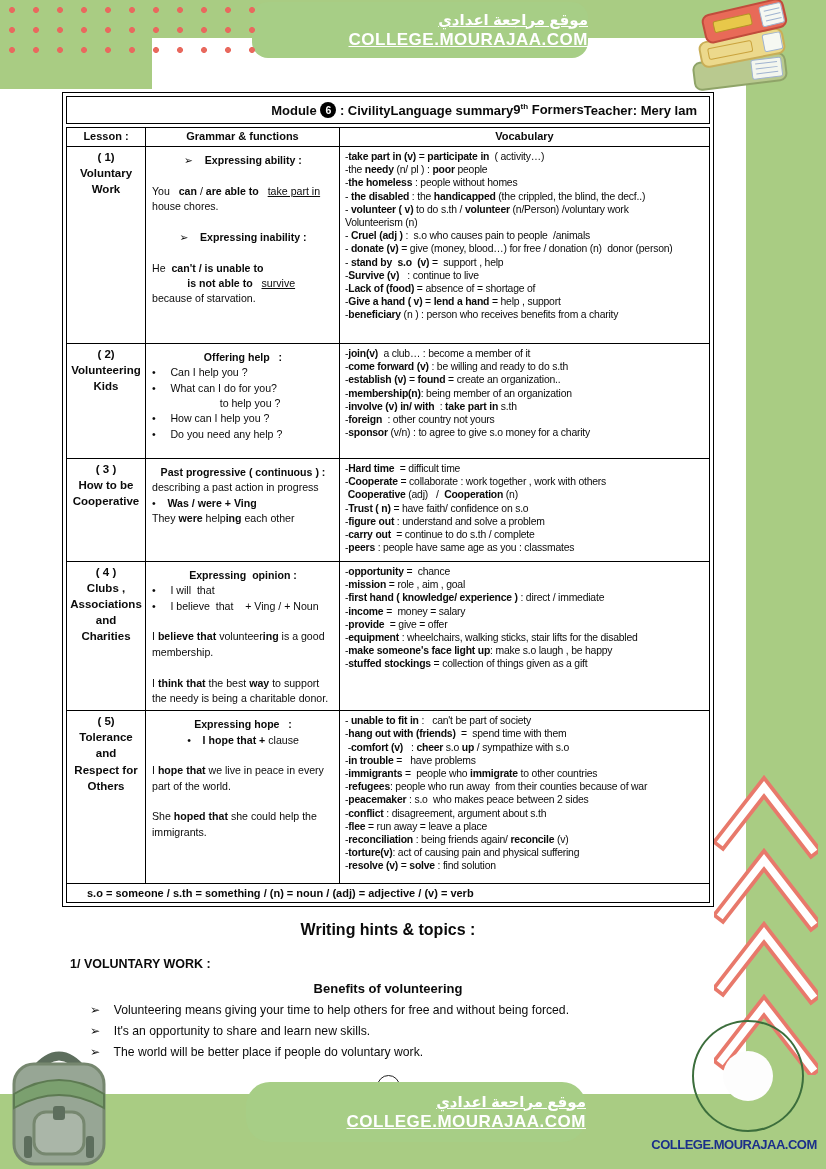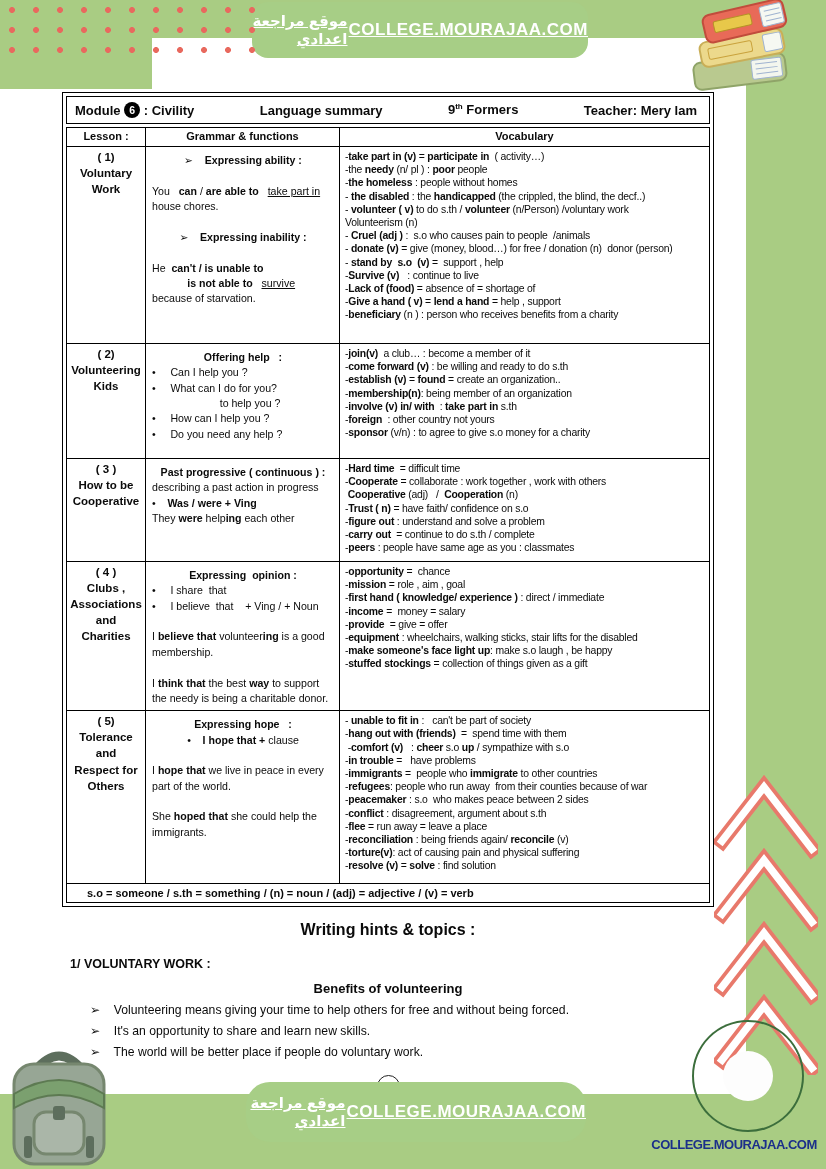--- a/index.html
+++ b/index.html
@@ -7,39 +7,39 @@
     background:#a9cc83;font-family:"Liberation Sans","DejaVu Sans",sans-serif;color:#0a0a0a;}
   .paper{position:absolute;left:0;top:38px;width:746px;height:1056px;background:#ffffff;z-index:1;}
   .top-band{position:absolute;left:0;top:0;width:826px;height:38px;background:#a9cc83;z-index:2;}
   .top-tab{position:absolute;left:0;top:0;width:152px;height:89px;background:#a9cc83;z-index:2;}
   .right-band{position:absolute;left:746px;top:0;width:80px;height:1169px;background:#a9cc83;z-index:2;}
   .bottom-band{position:absolute;left:0;top:1094px;width:826px;height:75px;background:#a9cc83;z-index:2;}
   .dots{position:absolute;left:0;top:0;width:256px;height:60px;z-index:6;
     background-image:radial-gradient(circle,#e8695e 2.6px,rgba(0,0,0,0) 3.3px);
     background-size:24px 20px;}
   .banner{position:absolute;background:#a7ce86;border-radius:16px;z-index:4;
-    display:flex;flex-direction:row;justify-content:center;align-items:center;gap:1px;}
+    display:flex;flex-direction:column;justify-content:center;align-items:flex-end;gap:1px;}
   .banner .ar{color:#fff;font-weight:bold;font-size:15px;text-decoration:underline;}
   .banner .site{color:#fff;font-weight:bold;font-size:17px;letter-spacing:.5px;text-decoration:underline;}
   .top-banner{left:252px;top:2px;width:336px;height:56px;}
   .bottom-banner{left:246px;top:1082px;width:340px;height:60px;border-radius:24px;}
   .books,.chevrons,.backpack{position:absolute;z-index:5;}
   .books{left:678px;top:0;}
   .chevrons{left:714px;top:775px;z-index:3;}
   .backpack{left:0;top:1028px;}
   .logo-donut{position:absolute;left:692px;top:1020px;width:112px;height:112px;border-radius:50%;z-index:5;
     background:conic-gradient(from 210deg,#c62828 0 13%,#7b1fa2 13 20%,#1565c0 20 38%,#2e7d32 38 55%,#f9a825 55 71%,#ef6c00 71 88%,#c62828 88 100%);
     box-shadow:0 0 0 2px #3c6e3c inset;}
   .logo-donut::after{content:"";position:absolute;left:31px;top:31px;width:50px;height:50px;border-radius:50%;background:#fdfdfd;}
   .logo-caption{position:absolute;left:644px;top:1137px;width:180px;z-index:5;text-align:center;
     font-weight:bold;font-size:13px;letter-spacing:-.5px;color:#1b2f8a;}
   
   .doc{position:absolute;left:62px;top:92px;width:652px;z-index:4;}
   .outer-frame{border:1.6px solid #000;padding:3px;background:#fff;}
-  .module-box{border:1.6px solid #000;display:flex;justify-content:space-between;align-items:center;
+  .module-box{border:1.6px solid #000;display:flex;justify-content:flex-end;align-items:center;
     padding:5px 12px 5px 8px;font-size:13px;font-weight:bold;margin-bottom:3px;}
   .circle-num{display:inline-block;width:16px;height:16px;border-radius:50%;background:#000;color:#fff;
     font-size:10.5px;line-height:16px;text-align:center;vertical-align:1px;}
   table.summary{width:100%;border-collapse:collapse;}
   table.summary th,table.summary td{border:1.4px solid #000;vertical-align:top;}
   table.summary th{font-size:11px;font-weight:bold;padding:2px;height:14px;}
   td.lesson{vertical-align:middle;text-align:center;font-weight:bold;font-size:11.5px;line-height:1.4;padding:2px;}
   td.grammar{font-size:10.6px;line-height:1.45;padding:6px 5px 4px 6px;}
   td.vocab{font-size:10.4px;line-height:1.27;padding:3px 3px 3px 5px;letter-spacing:-0.2px;}
   .ln{min-height:1em;white-space:pre-wrap;}
@@ -225,21 +225,21 @@
           <tr class="r4">
             <td class="lesson">
                 <div class="ln">( 4 )</div>
                 <div class="ln">Clubs ,</div>
                 <div class="ln">Associations</div>
                 <div class="ln">and</div>
                 <div class="ln">Charities</div>
               </td>
             <td class="grammar">
                 <div class="ln c"><b>Expressing  opinion :</b></div>
-                <div class="ln">•     I share  that</div>
+                <div class="ln">•     I will  that</div>
                 <div class="ln">•     I believe  that    + Ving / + Noun</div>
                 <div class="ln">&nbsp;</div>
                 <div class="ln">I <b>believe that</b> volunteer<b>ing</b> is a good</div>
                 <div class="ln">membership.</div>
                 <div class="ln">&nbsp;</div>
                 <div class="ln">I <b>think that</b> the best <b>way</b> to support</div>
                 <div class="ln">the needy is being a charitable donor.</div>
               </td>
             <td class="vocab">
                 <div class="ln">-<b>opportunity</b> =  chance</div>

